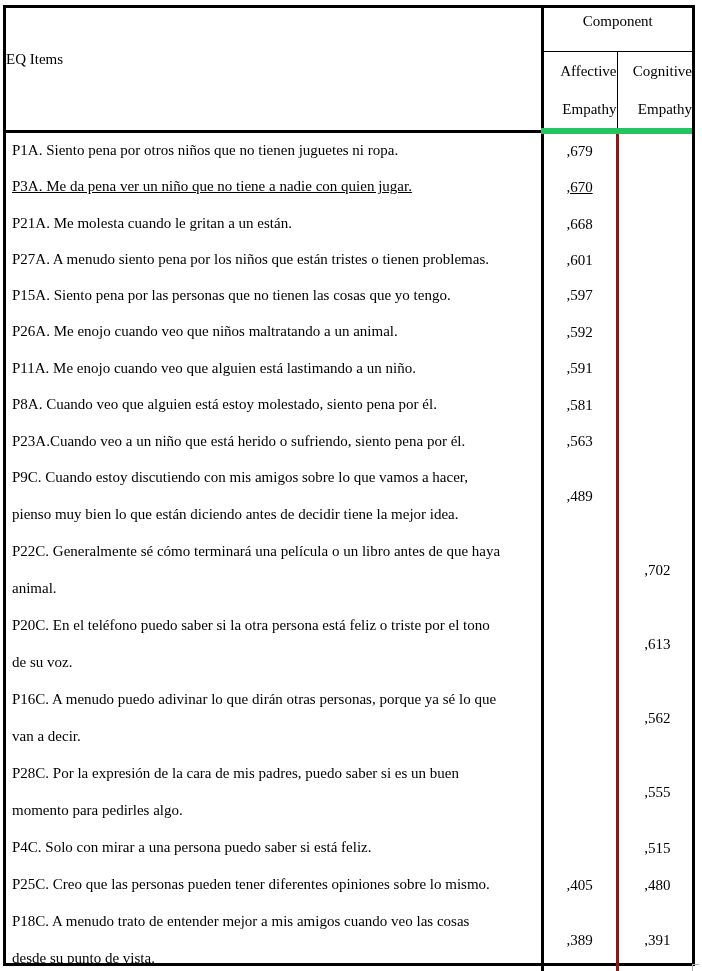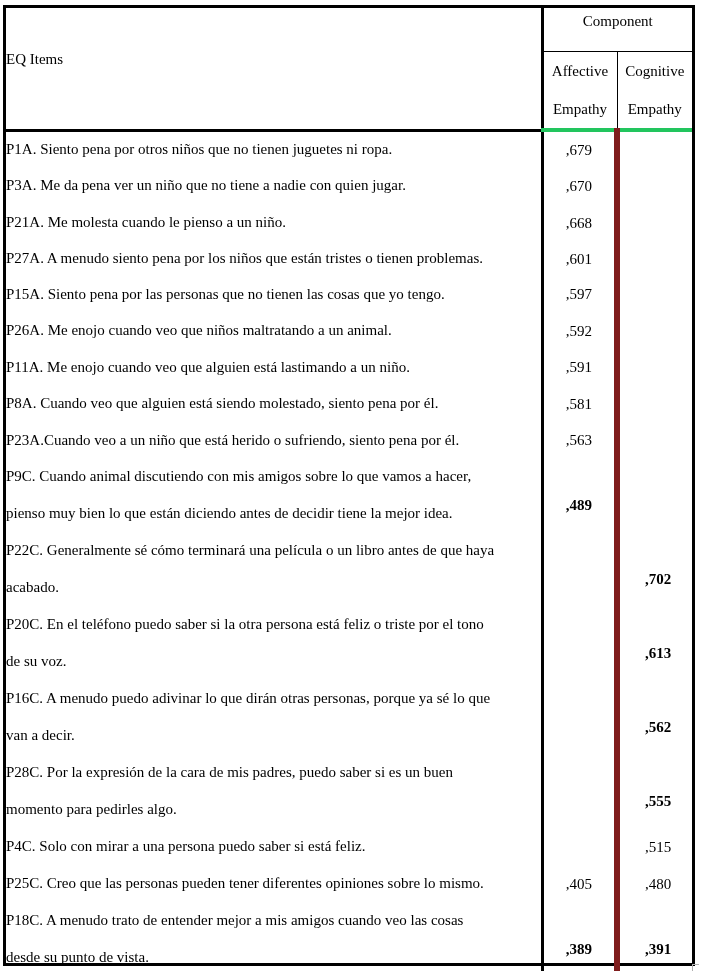--- a/index.html
+++ b/index.html
@@ -48,43 +48,44 @@
     }
     .h-component {
       text-align: center;
       height: 38px;
       border-bottom: 1px solid #000;
       vertical-align: top;
       padding-top: 5px;
       margin-left: 41px;
     }
     .h-sub {
-      text-align: center;
+      text-align: right;
       line-height: 38px;
-      border-bottom: 4px solid #22c55e;
+      border-bottom: 6px solid #22c55e;
       padding-top: 0;
       vertical-align: top;
     }
     .h-sub.aff { border-right: 1px solid #000; }
     .h-sub span { display: block; }
     
     td.item {
       border-right: 3px solid #000;
+      padding-left: 6px;
       line-height: 37px;
       white-space: nowrap;
     }
     td.item.single { line-height: 35px; }
     td.val {
       text-align: center;
       line-height: 20px;
     }
-    td.val.aff { border-right: 6px solid #7f1d1d; }
+    td.val.aff { border-right: 3px solid #7f1d1d; }
     td.val.cog { padding-left: 4px; }
     td.val .num { position: relative; top: 0px; }
-    tr.multi td.val .num { top: 10px; font-weight: bold; }
+    tr.multi td.val .num { top: 0px; }
     .line { display: block; }
     .artifact {
       position: absolute;
       left: 692px;
       top: 964px;
       width: 6px;
       height: 6px;
       border-left: 1px solid #b0b0b0;
       border-top: 1px solid #b0b0b0;
     }
@@ -116,30 +117,30 @@
       </tr>
     </thead>
     <tbody id="tbody">
         <tr style="height: 37px;">
           <td class="item single">
             <span class="line">P1A.   Siento pena por otros niños que no tienen juguetes ni ropa.</span>
           </td>
           <td class="val aff"><span class="num">,679</span></td>
           <td class="val cog"><span class="num"></span></td>
         </tr>
-        <tr style="height: 37px;">
+        <tr style="height: 37px; text-decoration: underline;">
           <td class="item single">
             <span class="line">P3A.   Me da pena ver un niño que no tiene a nadie con quien jugar.</span>
           </td>
           <td class="val aff"><span class="num">,670</span></td>
           <td class="val cog"><span class="num"></span></td>
         </tr>
         <tr style="height: 37px;">
           <td class="item single">
-            <span class="line">P21A. Me molesta cuando le pienso a un niño.</span>
+            <span class="line">P21A. Me molesta cuando le gritan a un están.</span>
           </td>
           <td class="val aff"><span class="num">,668</span></td>
           <td class="val cog"><span class="num"></span></td>
         </tr>
         <tr style="height: 35px;">
           <td class="item single">
             <span class="line">P27A. A menudo siento pena por los niños que están tristes o tienen problemas.</span>
           </td>
           <td class="val aff"><span class="num">,601</span></td>
           <td class="val cog"><span class="num"></span></td>
@@ -160,44 +161,44 @@
         </tr>
         <tr style="height: 36px;">
           <td class="item single">
             <span class="line">P11A. Me enojo cuando veo que alguien está lastimando a un niño.</span>
           </td>
           <td class="val aff"><span class="num">,591</span></td>
           <td class="val cog"><span class="num"></span></td>
         </tr>
         <tr style="height: 37px;">
           <td class="item single">
-            <span class="line">P8A.  Cuando veo que alguien está siendo molestado, siento pena por él.</span>
+            <span class="line">P8A.  Cuando veo que alguien está estoy molestado, siento pena por él.</span>
           </td>
           <td class="val aff"><span class="num">,581</span></td>
           <td class="val cog"><span class="num"></span></td>
         </tr>
         <tr style="height: 36px;">
           <td class="item single">
             <span class="line">P23A.Cuando veo a un niño que está herido o sufriendo, siento pena por él.</span>
           </td>
           <td class="val aff"><span class="num">,563</span></td>
           <td class="val cog"><span class="num"></span></td>
         </tr>
         <tr class="multi" style="height: 74px;">
           <td class="item">
-            <span class="line">P9C.  Cuando animal discutiendo con mis amigos sobre lo que vamos a hacer,</span>
+            <span class="line">P9C.  Cuando estoy discutiendo con mis amigos sobre lo que vamos a hacer,</span>
             <span class="line">pienso muy bien lo que están diciendo antes de decidir tiene la mejor idea.</span>
           </td>
           <td class="val aff"><span class="num">,489</span></td>
           <td class="val cog"><span class="num"></span></td>
         </tr>
         <tr class="multi" style="height: 73px;">
           <td class="item">
             <span class="line">P22C. Generalmente sé cómo terminará una película o un libro antes de que haya</span>
-            <span class="line">acabado.</span>
+            <span class="line">animal.</span>
           </td>
           <td class="val aff"><span class="num"></span></td>
           <td class="val cog"><span class="num">,702</span></td>
         </tr>
         <tr class="multi" style="height: 73px;">
           <td class="item">
             <span class="line">P20C. En el teléfono puedo saber si la otra persona está feliz o triste por el tono</span>
             <span class="line">de su voz.</span>
           </td>
           <td class="val aff"><span class="num"></span></td>

